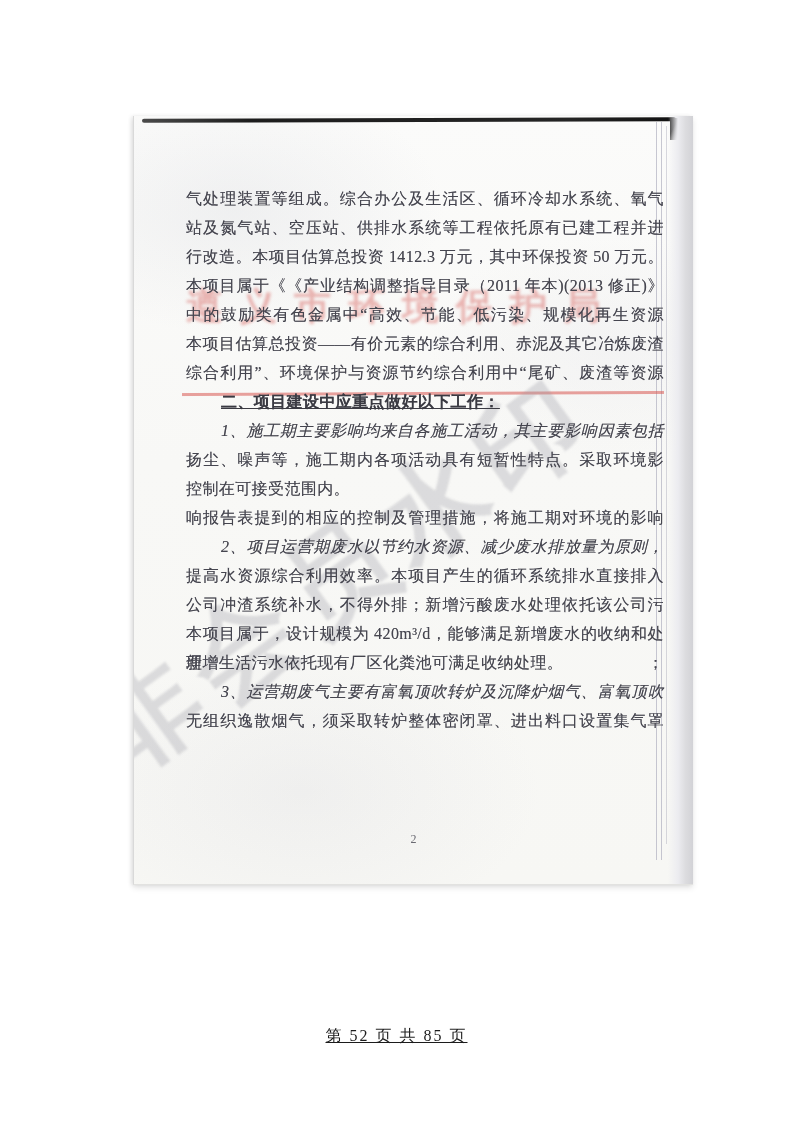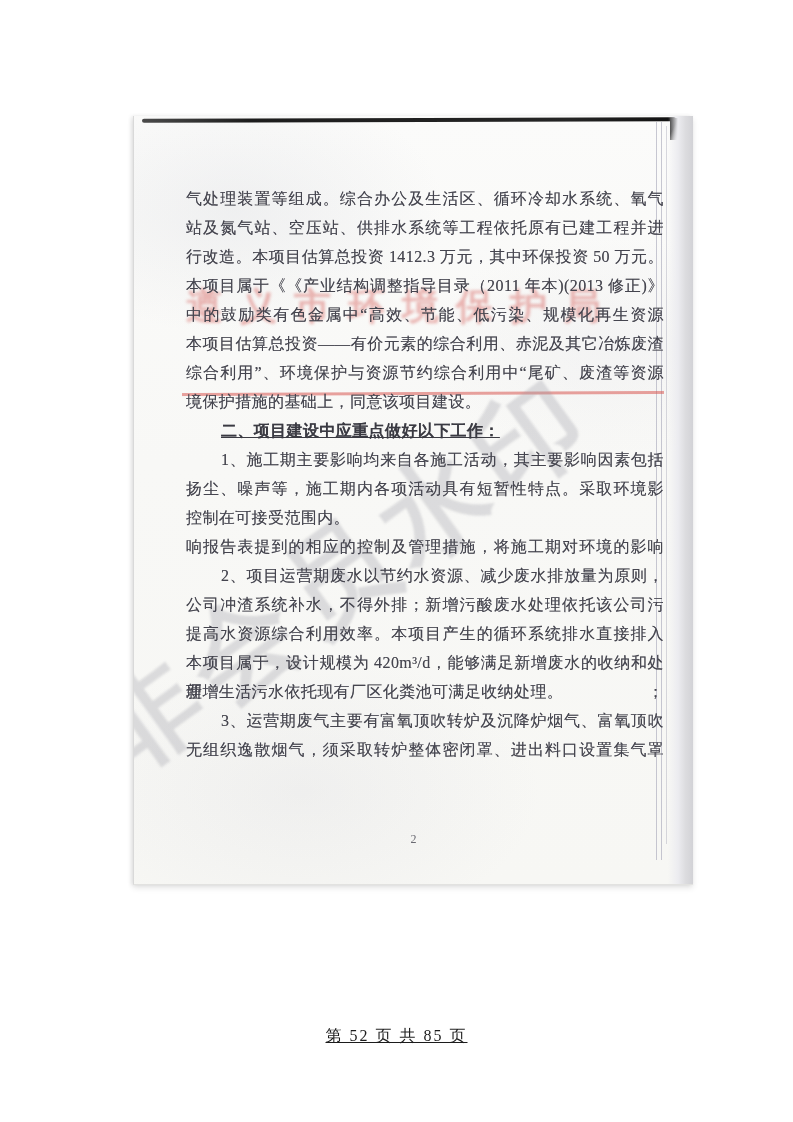--- a/index.html
+++ b/index.html
@@ -74,21 +74,21 @@
     position:absolute;left:52px;top:68px;width:478px;
     color:#45454f;
   }
   .line{
     height:29px;line-height:29px;font-size:16px;letter-spacing:0.4px;
     white-space:nowrap;overflow:visible;
     text-shadow:0 0 0.6px rgba(69,69,79,0.55);
   }
   .line.just{white-space:normal;text-align:justify;text-align-last:justify;}
   .line.indent{padding-left:35px;}
-  .line.indent.just{padding-left:35px;}
+  .line.indent.just{padding-left:35px;font-style:italic;}
   .line.bold{font-weight:700;color:#3a3a42;text-decoration:underline;}
 
   .scan-pagenum{
     position:absolute;left:0;top:716px;width:100%;
     text-align:center;font-size:12px;color:#6a6a72;
   }
 
   
   .footer{
     position:absolute;left:0;top:1026px;width:100%;
@@ -114,29 +114,28 @@
     <div class="wm-diagonal">非会员水印</div>
 
     <div class="textblock">
       <div class="line just">气处理装置等组成。综合办公及生活区、循环冷却水系统、氧气</div>
       <div class="line just">站及氮气站、空压站、供排水系统等工程依托原有已建工程并进</div>
       <div class="line just">行改造。本项目估算总投资 1412.3 万元，其中环保投资 50 万元。</div>
       <div class="line just">本项目属于《《产业结构调整指导目录（2011 年本)(2013 修正)》</div>
       <div class="line just">中的鼓励类有色金属中“高效、节能、低污染、规模化再生资源</div>
       <div class="line just">本项目估算总投资——有价元素的综合利用、赤泥及其它冶炼废渣</div>
       <div class="line just">综合利用”、环境保护与资源节约综合利用中“尾矿、废渣等资源</div>
-      <div class="line">境保护措施的基础上，同意该项目建设。</div>
       <div class="line indent bold">二、项目建设中应重点做好以下工作：</div>
       <div class="line indent just">1、施工期主要影响均来自各施工活动，其主要影响因素包括</div>
       <div class="line just">扬尘、噪声等，施工期内各项活动具有短暂性特点。采取环境影</div>
       <div class="line">控制在可接受范围内。</div>
       <div class="line just">响报告表提到的相应的控制及管理措施，将施工期对环境的影响</div>
       <div class="line indent just">2、项目运营期废水以节约水资源、减少废水排放量为原则，</div>
+      <div class="line just">提高水资源综合利用效率。本项目产生的循环系统排水直接排入</div>
       <div class="line just">公司冲渣系统补水，不得外排；新增污酸废水处理依托该公司污</div>
-      <div class="line just">提高水资源综合利用效率。本项目产生的循环系统排水直接排入</div>
       <div class="line just">本项目属于，设计规模为 420m³/d，能够满足新增废水的收纳和处理；</div>
       <div class="line">新增生活污水依托现有厂区化粪池可满足收纳处理。</div>
       <div class="line indent just">3、运营期废气主要有富氧顶吹转炉及沉降炉烟气、富氧顶吹</div>
       <div class="line just">无组织逸散烟气，须采取转炉整体密闭罩、进出料口设置集气罩</div>
     </div>
 
     <div class="scan-pagenum">2</div>
   </div>
 
   <div class="footer">第 52 页 共 85 页</div>

